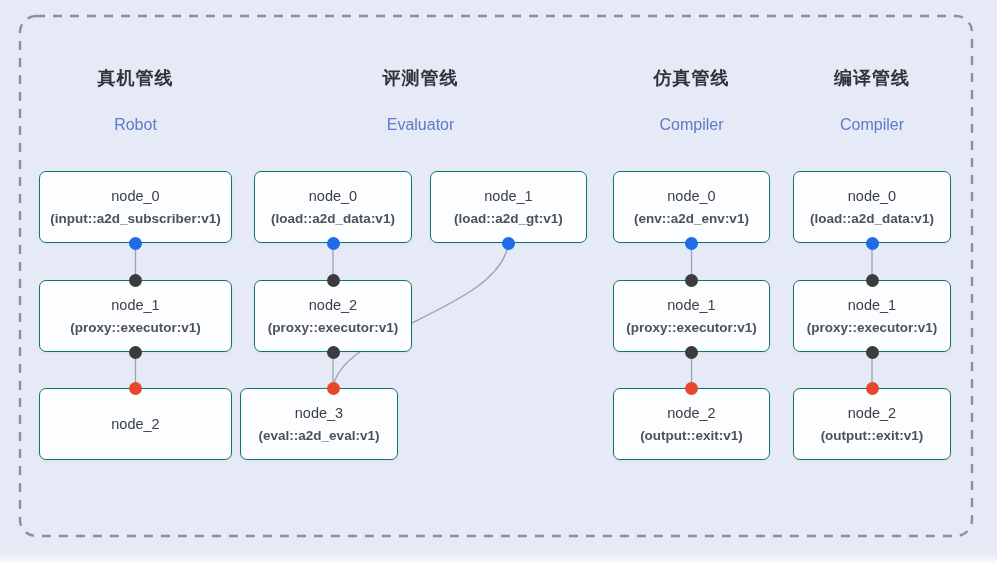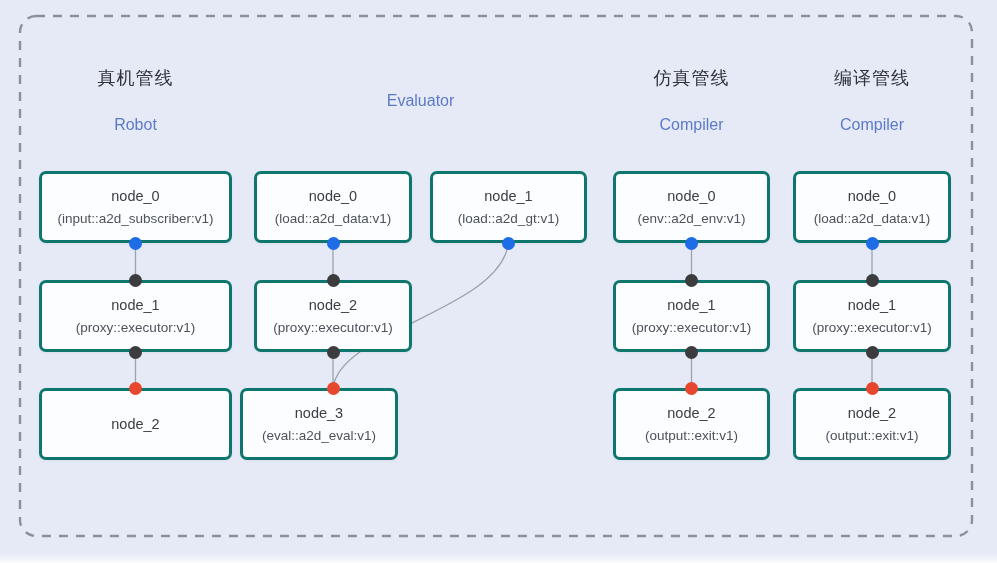--- a/index.html
+++ b/index.html
@@ -10,33 +10,33 @@
   }
   .bottom-fade{
     position:absolute;left:0;bottom:0;width:997px;height:10px;
     background:linear-gradient(to bottom, rgba(255,255,255,0), rgba(255,255,255,0.85));
   }
   svg.wires{position:absolute;left:0;top:0;z-index:1;}
   .col-header{
     position:absolute;text-align:center;z-index:2;
   }
   .col-header .zh{
-    font-size:18px;font-weight:400;color:#303339;letter-spacing:1px;line-height:24px;
+    font-size:18px;font-weight:700;color:#303339;letter-spacing:1px;line-height:24px;
   }
   .col-header .en{
     margin-top:22px;font-size:16px;font-weight:400;color:#5d7ac9;line-height:26px;
   }
   .node{
     position:absolute;height:72px;z-index:2;box-sizing:border-box;
-    background:#fcfdff;border:3px solid #0f766e;border-radius:7px;
+    background:#fcfdff;border:1px solid #0f766e;border-radius:7px;
     display:flex;flex-direction:column;align-items:center;justify-content:center;
     box-shadow:0 1px 3px rgba(70,80,110,0.07);
   }
   .node .title{font-size:14.5px;color:#3a3e45;line-height:19px;}
-  .node .type{font-size:13.5px;color:#4d525a;line-height:19px;margin-top:3px;}
+  .node .type{font-size:13.5px;color:#4d525a;line-height:19px;margin-top:3px;font-weight:bold;}
   .dot{
     position:absolute;width:13px;height:13px;border-radius:50%;z-index:3;
   }
   .dot.blue{background:#1e6ce6;}
   .dot.dark{background:#3c3c3e;}
   .dot.red{background:#e8472f;}
 </style>
 </head>
 <body>
 
@@ -55,20 +55,21 @@
 
   <path d="M872 243 L872 280" stroke="#9aa2ae" stroke-width="1.3" fill="none"></path>
   <path d="M872 352 L872 388" stroke="#9aa2ae" stroke-width="1.3" fill="none"></path>
 </svg>
 
 <div class="col-header" style="left:39px;top:66px;width:193px;">
   <div class="zh">真机管线</div>
   <div class="en">Robot</div>
 </div>
 <div class="col-header" style="left:254px;top:66px;width:333px;">
+  <div class="zh">评测管线</div>
   <div class="en">Evaluator</div>
 </div>
 <div class="col-header" style="left:613px;top:66px;width:157px;">
   <div class="zh">仿真管线</div>
   <div class="en">Compiler</div>
 </div>
 <div class="col-header" style="left:793px;top:66px;width:158px;">
   <div class="zh">编译管线</div>
   <div class="en">Compiler</div>
 </div>

